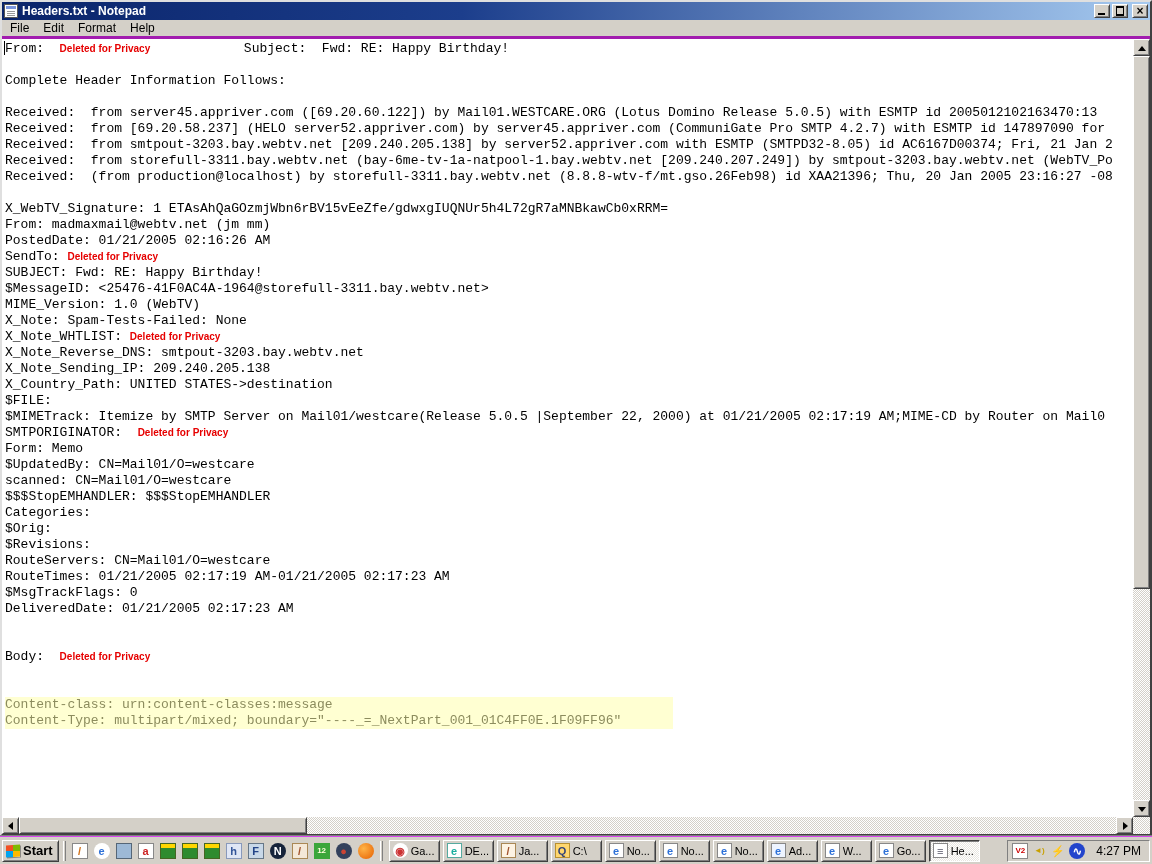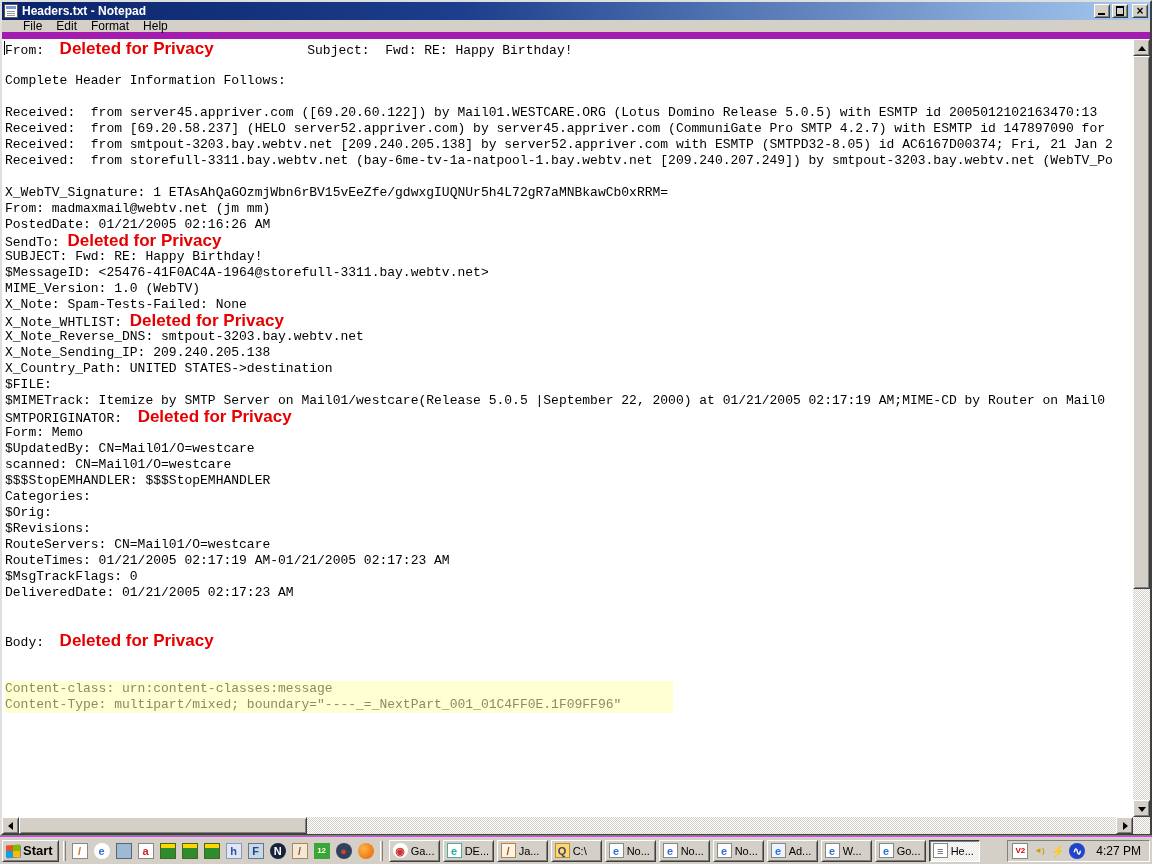--- a/index.html
+++ b/index.html
@@ -25,31 +25,31 @@
                 white-space:nowrap; overflow:hidden; }
   .winbtn { width:16px; height:14px; margin-left:2px; font-size:10px; line-height:12px;
             text-align:center; color:#000; position:relative; flex:none; }
   .winbtn .mingl { position:absolute; left:3px; bottom:2px; width:7px; height:2px; background:#000; }
   .winbtn .restgl { position:absolute; left:3px; top:2px; width:8px; height:8px; }
   .winbtn .restgl::before { content:""; position:absolute; right:0; top:0; width:6px; height:6px; border:1px solid #000; border-top-width:2px; background:#d4d0c8; }
   .winbtn .restgl::after  { content:""; position:absolute; left:0; bottom:0; width:6px; height:6px; border:1px solid #000; border-top-width:2px; background:#d4d0c8; }
   .winbtn .closegl { font-weight:bold; font-size:12px; line-height:12px; }
 
   
-  #menubar { height:19px; display:flex; align-items:center; padding-left:14px;
-             border-bottom:7px solid #a21caf; box-shadow:0 1px 0 #fff; background:#d4d0c8; }
+  #menubar { height:19px; display:flex; align-items:center; padding-left:1px;
+             border-bottom:3px solid #a21caf; box-shadow:0 1px 0 #fff; background:#d4d0c8; }
   .menu-item { font-size:12px; padding:2px 7px; color:#000; }
 
   
   #editrow { display:flex; width:1148px; height:778px; background:#fff; }
   #text-viewport { width:1131px; height:778px; overflow:hidden; position:relative;
                    background:#fff; padding:2px 0 0 3px; cursor:text; }
   .tline { height:16px; white-space:pre; font-family:"Liberation Mono", monospace;
            font-size:13px; line-height:16px; color:#000; }
-  .seg-red { font-family:"Liberation Sans", sans-serif; font-weight:bold; color:#e60000; font-size:17px; }
+  .seg-red { font-family:"Liberation Sans", sans-serif; font-weight:bold; color:#e60000; font-size:10px; }
   .seg-olive { color:#8c8c5e; }
   .hl { background:#ffffd2; width:668px; }
   #caret { position:absolute; left:2px; top:2px; width:1px; height:14px; background:#000; }
 
   
   .stipple { background-image:conic-gradient(#ffffff 25%, #d4d0c8 0 50%, #ffffff 0 75%, #d4d0c8 0);
              background-size:2px 2px; }
   #vscroll { width:17px; height:778px; display:flex; flex-direction:column; flex:none; }
   #hscrollrow { display:flex; width:1148px; height:17px; }
   #hscroll { width:1131px; height:17px; display:flex; }
@@ -118,20 +118,21 @@
     <div id="text-viewport">
       <div id="caret"></div>
     <div class="tline"><span>From:  </span><span class="seg-red">Deleted for Privacy</span><span>            Subject:  Fwd: RE: Happy Birthday!</span></div>
         <div class="tline"> </div>
         <div class="tline"><span>Complete Header Information Follows:</span></div>
         <div class="tline"> </div>
         <div class="tline"><span>Received:  from server45.appriver.com ([69.20.60.122]) by Mail01.WESTCARE.ORG (Lotus Domino Release 5.0.5) with ESMTP id 2005012102163470:13</span></div>
         <div class="tline"><span>Received:  from [69.20.58.237] (HELO server52.appriver.com) by server45.appriver.com (CommuniGate Pro SMTP 4.2.7) with ESMTP id 147897090 for</span></div>
         <div class="tline"><span>Received:  from smtpout-3203.bay.webtv.net [209.240.205.138] by server52.appriver.com with ESMTP (SMTPD32-8.05) id AC6167D00374; Fri, 21 Jan 2</span></div>
         <div class="tline"><span>Received:  from storefull-3311.bay.webtv.net (bay-6me-tv-1a-natpool-1.bay.webtv.net [209.240.207.249]) by smtpout-3203.bay.webtv.net (WebTV_Po</span></div>
+        <div class="tline"><span>Received:  (from production@localhost) by storefull-3311.bay.webtv.net (8.8.8-wtv-f/mt.gso.26Feb98) id XAA21396; Thu, 20 Jan 2005 23:16:27 -08</span></div>
         <div class="tline"> </div>
         <div class="tline"><span>X_WebTV_Signature: 1 ETAsAhQaGOzmjWbn6rBV15vEeZfe/gdwxgIUQNUr5h4L72gR7aMNBkawCb0xRRM=</span></div>
         <div class="tline"><span>From: madmaxmail@webtv.net (jm mm)</span></div>
         <div class="tline"><span>PostedDate: 01/21/2005 02:16:26 AM</span></div>
         <div class="tline"><span>SendTo: </span><span class="seg-red">Deleted for Privacy</span></div>
         <div class="tline"><span>SUBJECT: Fwd: RE: Happy Birthday!</span></div>
         <div class="tline"><span>$MessageID: &lt;25476-41F0AC4A-1964@storefull-3311.bay.webtv.net&gt;</span></div>
         <div class="tline"><span>MIME_Version: 1.0 (WebTV)</span></div>
         <div class="tline"><span>X_Note: Spam-Tests-Failed: None</span></div>
         <div class="tline"><span>X_Note_WHTLIST: </span><span class="seg-red">Deleted for Privacy</span></div>

